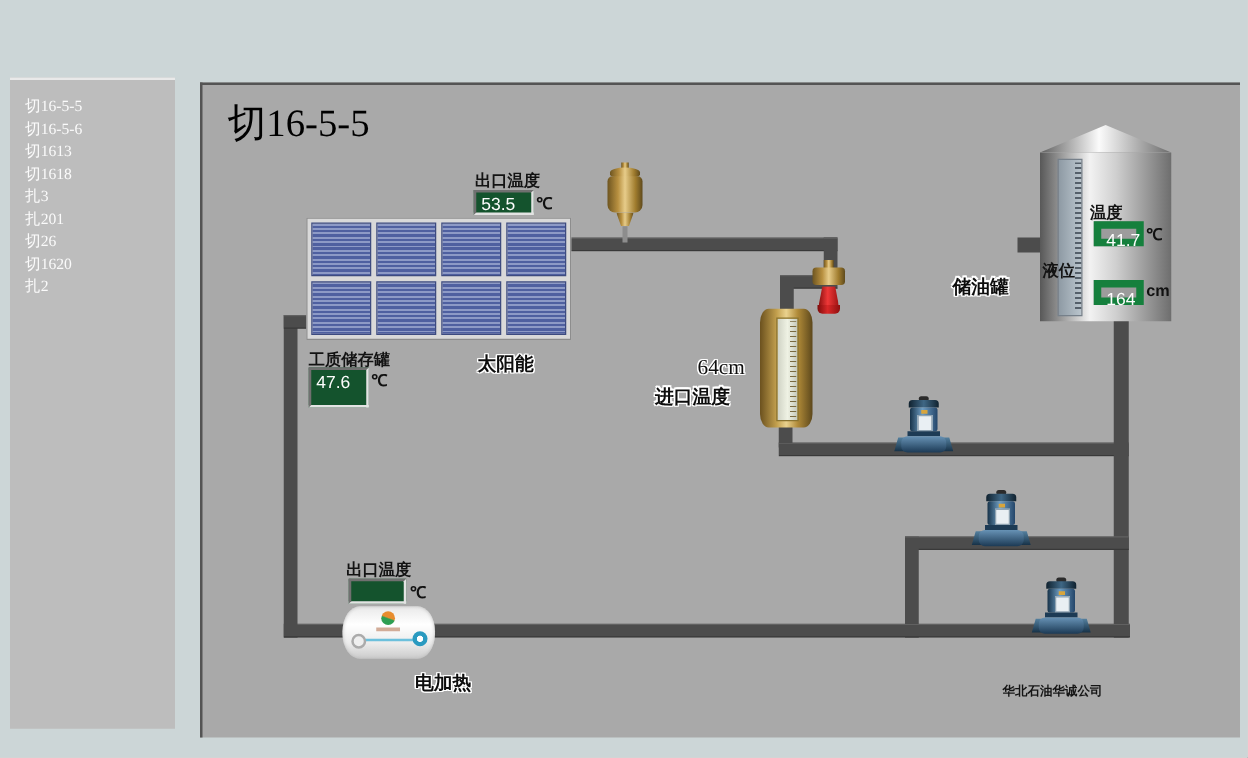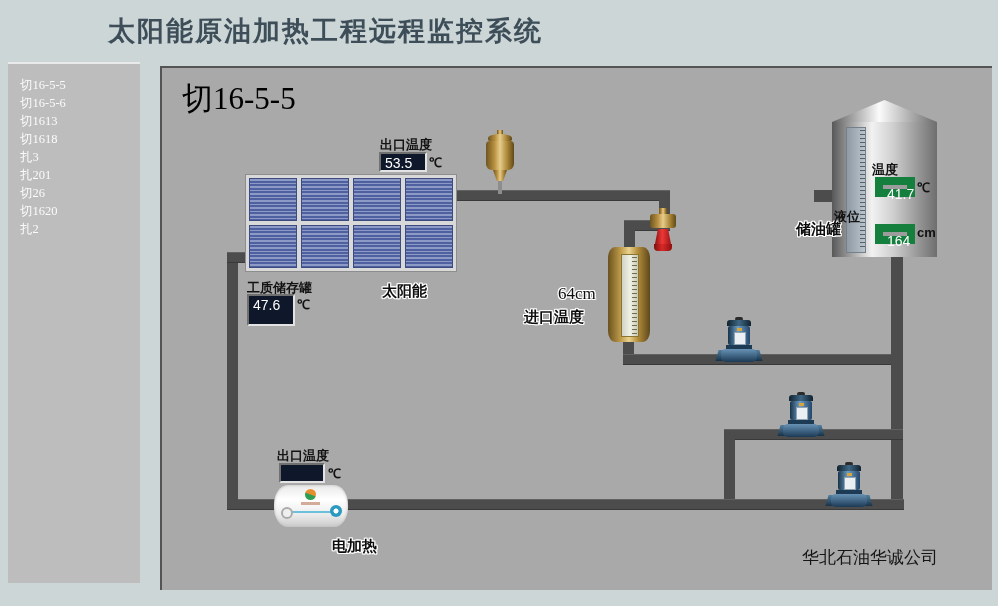--- a/index.html
+++ b/index.html
@@ -20,26 +20,26 @@
     font-size:31px;color:#000;z-index:4;}
   
   .pipe{position:absolute;background:#4c4c4c;z-index:1;
     box-shadow:inset 0 1px 0 rgba(255,255,255,.12), inset 0 -1px 0 rgba(0,0,0,.25);}
   
   .lbl{position:absolute;font-size:13px;font-weight:bold;color:#131313;z-index:3;white-space:nowrap;}
   .unit{position:absolute;font-size:13px;font-weight:bold;color:#111;z-index:3;}
   .halo{position:absolute;font-size:15px;font-weight:bold;color:#0d0d0d;z-index:3;white-space:nowrap;
     text-shadow:-1px -1px 0 #fff,1px -1px 0 #fff,-1px 1px 0 #fff,1px 1px 0 #fff,0 -1px 0 #fff,0 1px 0 #fff,-1px 0 0 #fff,1px 0 0 #fff;}
   .halo-serif{font-family:"Liberation Serif","DejaVu Serif",serif;font-size:17px;font-weight:normal;text-align:right;}
-  .vbox{position:absolute;background:#0f172a;color:#fdfdfd;font-size:14px;line-height:16px;
+  .vbox{position:absolute;background:#14532d;color:#fdfdfd;font-size:14px;line-height:16px;
     padding:1px 0 0 4px;box-sizing:border-box;z-index:3;
     border-top:2px solid #707070;border-left:2px solid #707070;
     border-bottom:2px solid #e3e3e3;border-right:2px solid #e3e3e3;}
-  .vbox.light{background:#9c9c9c;border:8px solid #15803d;}
-  .company{position:absolute;font-size:17px;font-weight:normal;color:#151515;z-index:3;}
+  .vbox.light{background:#9c9c9c;border:6px solid #15803d;}
+  .company{position:absolute;font-size:10px;font-weight:bold;color:#151515;z-index:3;}
   
   .solar{position:absolute;left:83px;top:106px;width:212px;height:98px;background:#d9d9d9;
     border:1px solid #8d8d8d;display:grid;grid-template-columns:repeat(4,1fr);
     grid-template-rows:1fr 1fr;gap:4px;padding:3px;box-sizing:border-box;z-index:2;}
   .solar-cell{background:repeating-linear-gradient(180deg,#8d9ac6 0 1.5px,#4f60a0 1.5px 3.5px);
     border:1px solid #3d4b80;}
   
   .pump{position:absolute;width:40px;height:48px;z-index:2;}
   .pump i{position:absolute;display:block;}
   .pump .nub{left:16px;top:0;width:8px;height:4px;background:#2b2b2b;border-radius:2px;}
@@ -107,21 +107,20 @@
   .heater .c1{left:7px;top:22px;width:8px;height:8px;border:2px solid #ababab;border-radius:50%;background:#efefef;}
   .heater .c2{left:56px;top:20px;width:12px;height:12px;border-radius:50%;
     background:radial-gradient(circle at 50% 50%,#ffffff 28%,#2a9ac0 32% 72%,#16749c);}
   .stub{position:absolute;background:#4c4c4c;z-index:1;}
 </style>
 </head>
 <body>
 
 <div class="page">
 
-  <div class="header-title">太阳能原油加热工程远程监控系统</div>
 
   <div class="sidebar">
     <div class="side-item">切16-5-5</div>
     <div class="side-item">切16-5-6</div>
     <div class="side-item">切1613</div>
     <div class="side-item">切1618</div>
     <div class="side-item">扎3</div>
     <div class="side-item">扎201</div>
     <div class="side-item">切26</div>
     <div class="side-item">切1620</div>
@@ -190,21 +189,21 @@
     <div class="halo" style="left:362px;top:240px;">进口温度</div>
 
     <div class="oil-tank">
       <div class="cone"></div>
       <div class="tank-body">
         <div class="gauge">
           <div class="gauge-ticks"></div>
         </div>
       </div>
     </div>
-    <div class="halo" style="left:634px;top:152px;">储油罐</div>
+    <div class="halo" style="left:600px;top:152px;">储油罐</div>
     <div class="lbl" style="left:710px;top:93px;">温度</div>
     <div class="vbox light" style="left:713px;top:109px;width:40px;height:20px;">41.7</div>
     <div class="unit" style="left:755px;top:110px;">℃</div>
     <div class="lbl" style="left:672px;top:140px;">液位</div>
     <div class="vbox light" style="left:713px;top:156px;width:40px;height:20px;">164</div>
     <div class="unit" style="left:755px;top:157px;">cm</div>
 
     <div class="pump" style="left:557px;top:249px;">
       <i class="nub"></i>
         <i class="cap"></i>

